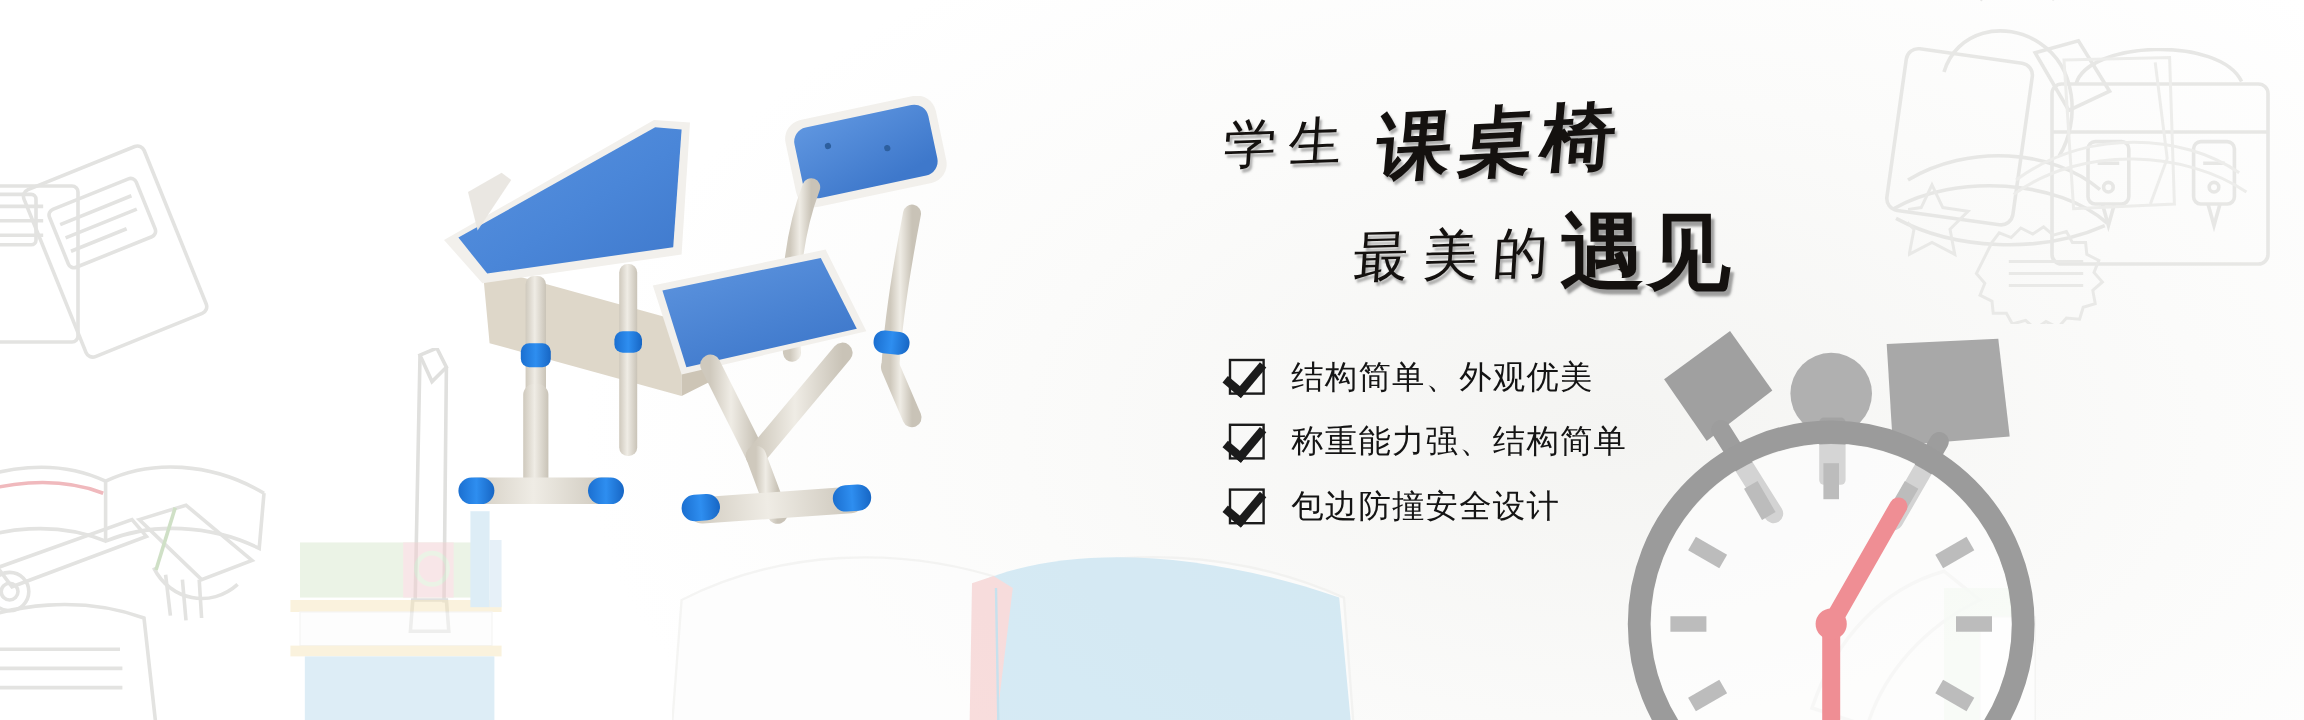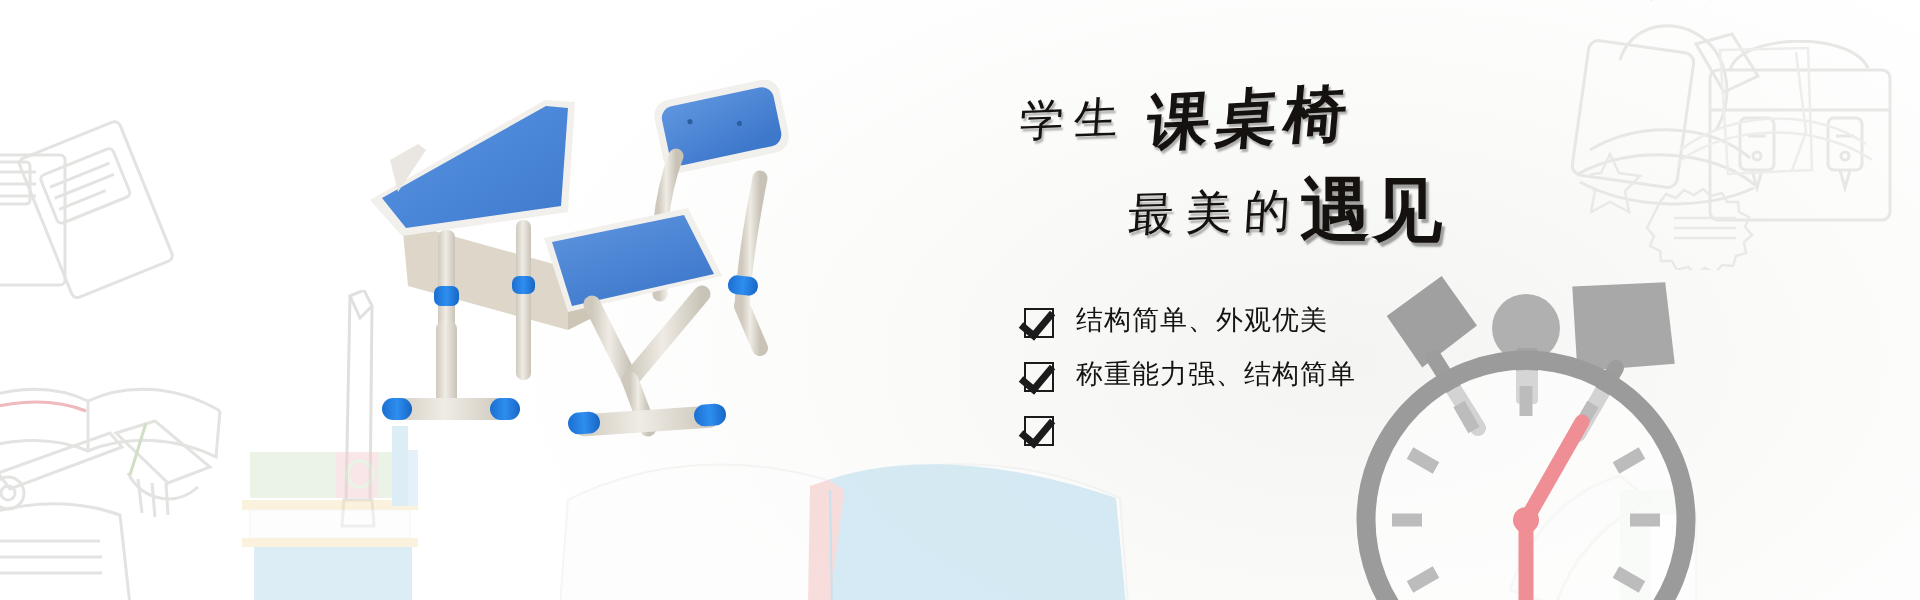--- a/index.html
+++ b/index.html
@@ -45,21 +45,21 @@
 
   .headline2{height:92px;position:relative;margin-top:6px;}
   .hl-c{left:118px;top:10px;font-size:46px;letter-spacing:12px;font-weight:400;
         transform:skewX(-5deg) rotate(-1.5deg);}
   .hl-d{left:290px;top:-8px;font-size:70px;letter-spacing:2px;font-weight:700;
         font-family:"DejaVu Sans",sans-serif;
         text-shadow:3px 4px 2px rgba(70,70,70,.5);}
 
   .features{margin-top:26px;padding-left:14px;}
   .feature-row{
-    display:flex;align-items:flex-end;
+    display:flex;align-items:center;
     height:48px;margin-bottom:6px;
   }
   .check-box{
     position:relative;width:26px;height:26px;
     border:2px solid #1b1b1b;
     flex:0 0 auto;margin-right:22px;
   }
   .check-box::after{
     content:"";position:absolute;
     left:1px;top:-5px;width:13px;height:26px;
@@ -329,18 +329,19 @@
         <span class="feature-text">结构简单、外观优美</span>
       </div>
 
       <div class="feature-row">
         <span class="check-box"></span>
         <span class="feature-text">称重能力强、结构简单</span>
       </div>
 
       <div class="feature-row">
         <span class="check-box"></span>
+        <span class="feature-text">包边防撞安全设计</span>
       </div>
 
     </div>
   </div>
 
 </div>
 
 </body></html>

